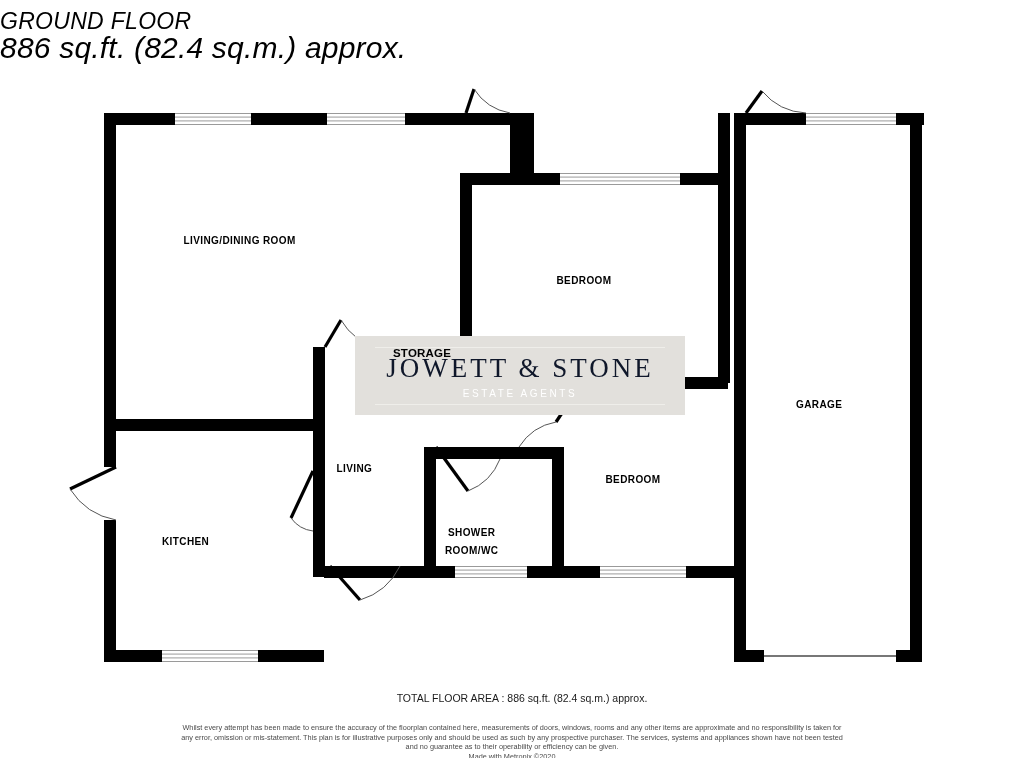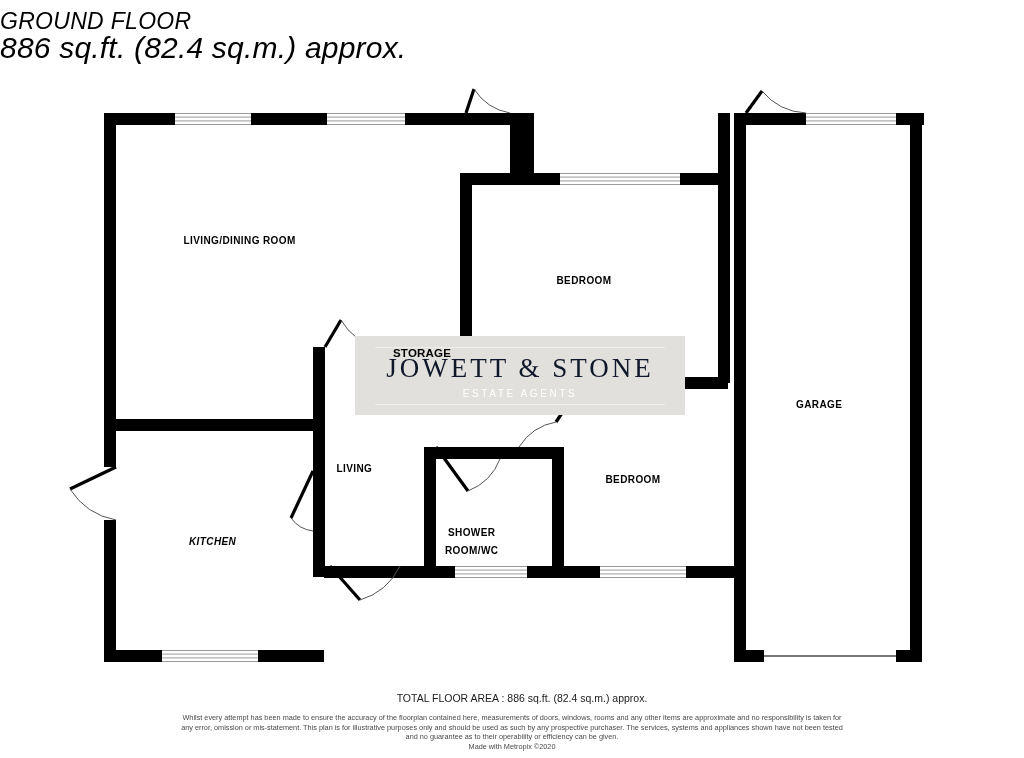--- a/index.html
+++ b/index.html
@@ -119,21 +119,21 @@
   .footer-total {
     font-size: 10.5px;
     color: #1a1a1a;
     line-height: 15px;
     padding-left: 20px;
   }
   .footer-disc {
     font-size: 7.3px;
     color: #4a4a4a;
     line-height: 9.6px;
-    margin-top: 7px;
+    margin-top: 17px;
     padding: 0 180px;
   }
   .footer-made {
     font-size: 7.3px;
     color: #4a4a4a;
     line-height: 10px;
   }
 </style>
 </head>
 <body>
@@ -271,21 +271,21 @@
 
   <div class="watermark">
     <div class="wm-inner">
       <div class="wm-name">JOWETT &amp; STONE</div>
       <div class="wm-sub">ESTATE AGENTS</div>
     </div>
   </div>
 
   <div id="room-labels">
       <div class="room-label" style="left: 183.5px; top: 232px; white-space: pre;">LIVING/DINING ROOM</div>
-      <div class="room-label" style="left: 189px; top: 533px; white-space: pre; font-style: italic;">KITCHEN</div>
+      <div class="room-label" style="left: 162px; top: 533px; white-space: pre;">KITCHEN</div>
       <div class="room-label" style="left: 336.5px; top: 460px; white-space: pre;">LIVING</div>
       <div class="room-label small" style="left: 393px; top: 344px; white-space: pre;">STORAGE</div>
       <div class="room-label" style="left: 556.5px; top: 272px; white-space: pre;">BEDROOM</div>
       <div class="room-label" style="left: 605.5px; top: 471px; white-space: pre;">BEDROOM</div>
       <div class="room-label" style="left: 445px; top: 495px; white-space: pre; margin-top: 29px;">SHOWER
 ROOM/WC</div>
       <div class="room-label" style="left: 796px; top: 396px; white-space: pre;">GARAGE</div>
     </div>
 
   <div class="footer">

